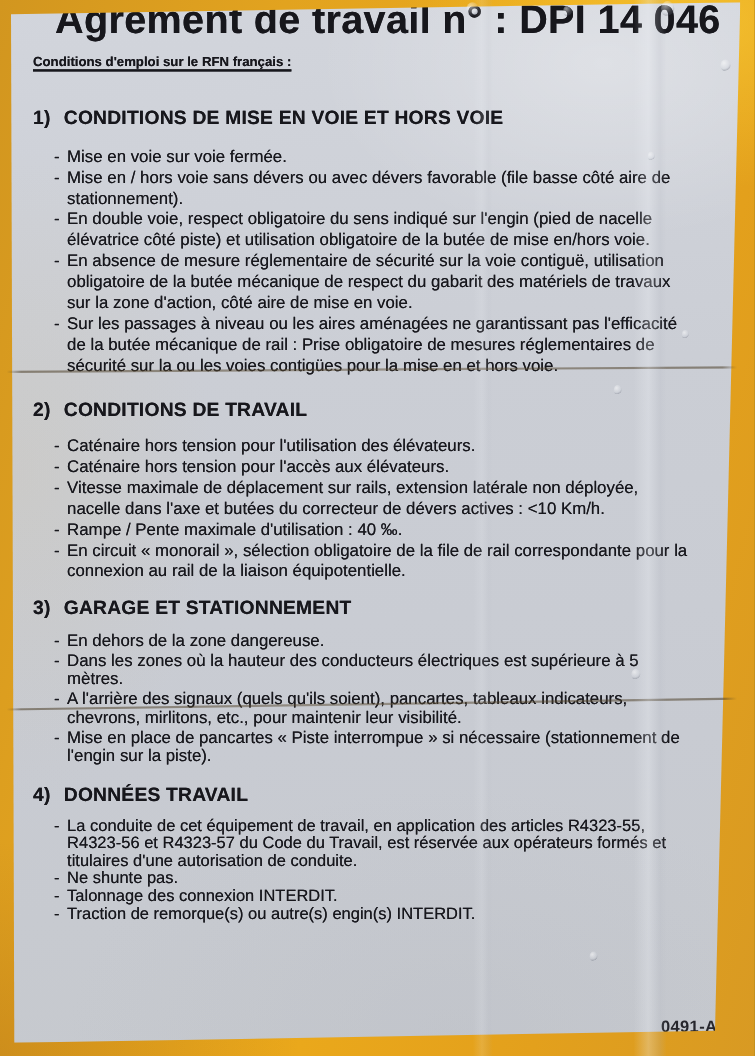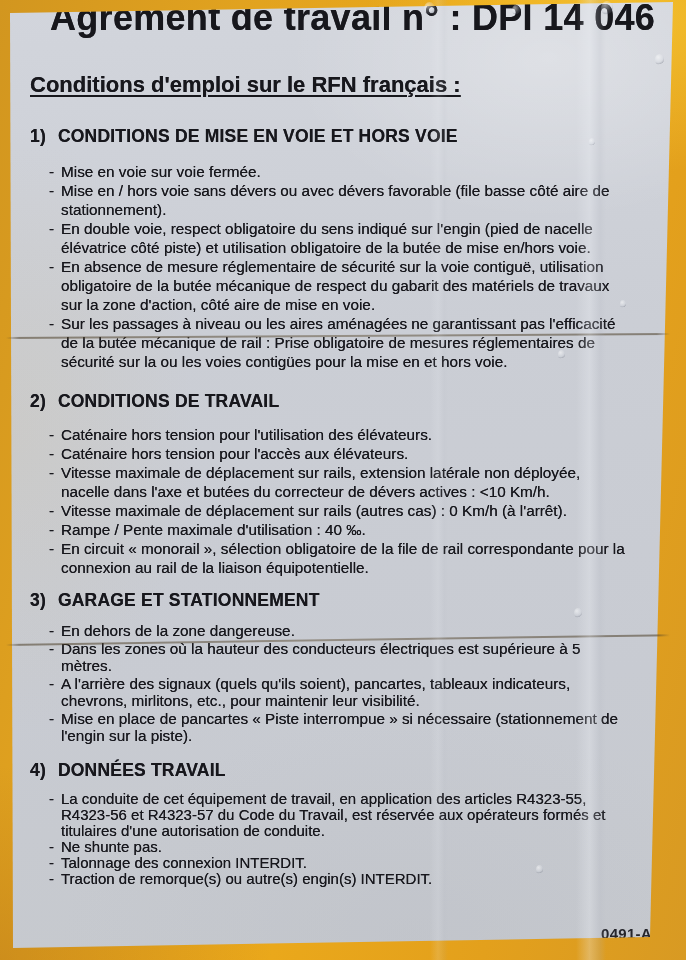--- a/index.html
+++ b/index.html
@@ -30,24 +30,23 @@
     display:flex;flex-direction:column;
     font-size:15.3px;line-height:19px;
     text-shadow:0 0 .5px rgba(20,20,28,.85);
   }
   h1.title{
     margin:4px 0 14px;padding-left:20px;
     font-size:36px;line-height:28px;font-weight:bold;
     text-align:center;letter-spacing:.3px;white-space:nowrap;
   }
   .subtitle{
-    font-size:22px;line-height:20px;font-weight:bold;
+    font-size:12px;line-height:20px;font-weight:bold;
     text-decoration:underline;text-decoration-thickness:2px;text-underline-offset:3px;
     width:max-content;
-    margin-top:29px;
   }
   .section{display:block;}
   .sec-head{
     display:flex;gap:12px;align-items:baseline;
     font-size:17.5px;line-height:19px;font-weight:bold;letter-spacing:.2px;
     white-space:nowrap;
   }
   .items{list-style:none;margin:11px;padding:0 0 0 8px;}
   .items li{position:relative;padding-left:12px;}
   .items li::before{content:"-";position:absolute;left:0;top:0;}
@@ -97,21 +96,20 @@
           </div>
           <div class="section s1">
             <div class="sec-head">
               <span>2)</span>
               <span>CONDITIONS DE TRAVAIL</span>
             </div>
             <ul class="items">
               <li>Caténaire hors tension pour l'utilisation des élévateurs.</li>
               <li>Caténaire hors tension pour l'accès aux élévateurs.</li>
               <li>Vitesse maximale de déplacement sur rails, extension latérale non déployée, nacelle dans l'axe et butées du correcteur de dévers actives : &lt;10 Km/h.</li>
-              <li>Vitesse maximale de déplacement sur rails (autres cas) : 0 Km/h (à l'arrêt).</li>
               <li>Rampe / Pente maximale d'utilisation : 40 ‰.</li>
               <li>En circuit « monorail », sélection obligatoire de la file de rail correspondante pour la connexion au rail de la liaison équipotentielle.</li>
             </ul>
           </div>
           <div class="section s2">
             <div class="sec-head">
               <span>3)</span>
               <span>GARAGE ET STATIONNEMENT</span>
             </div>
             <ul class="items">

